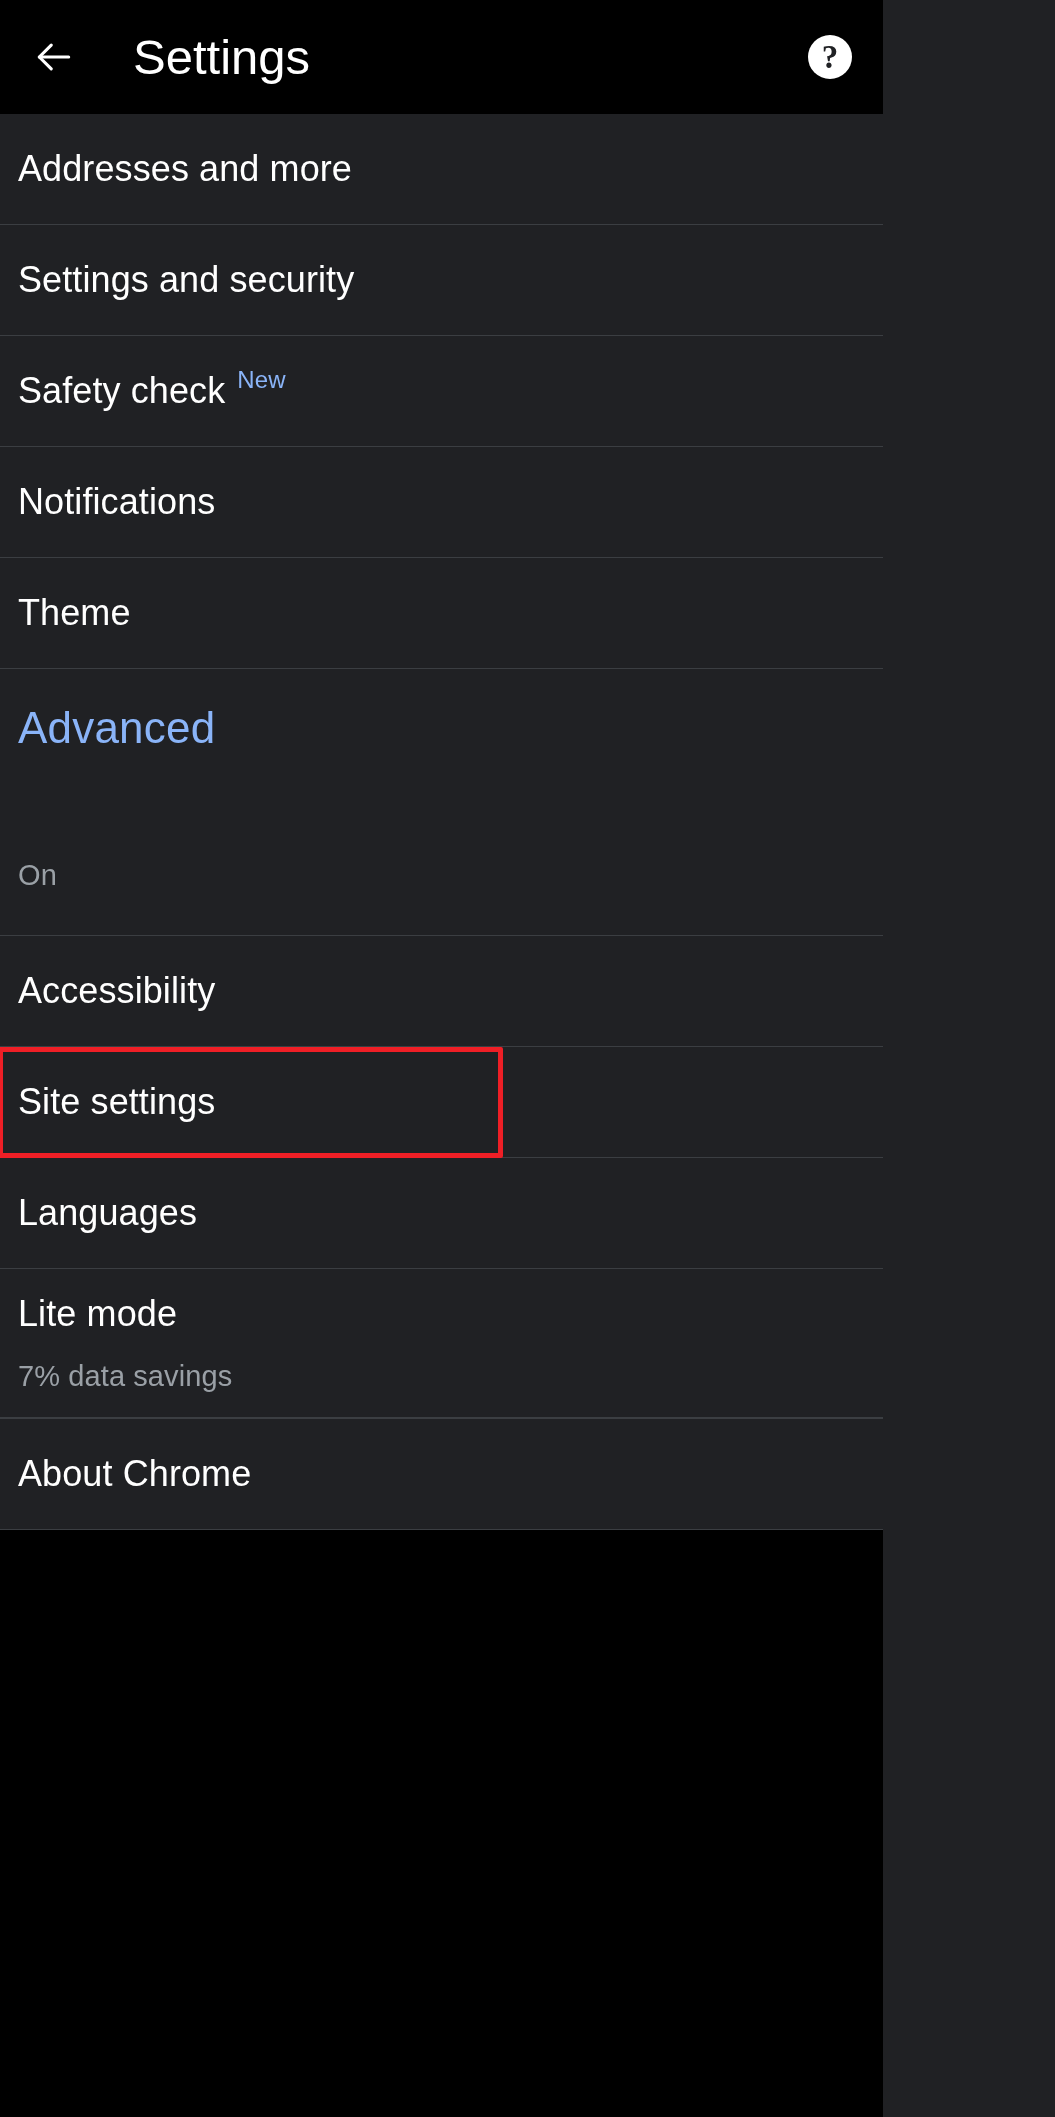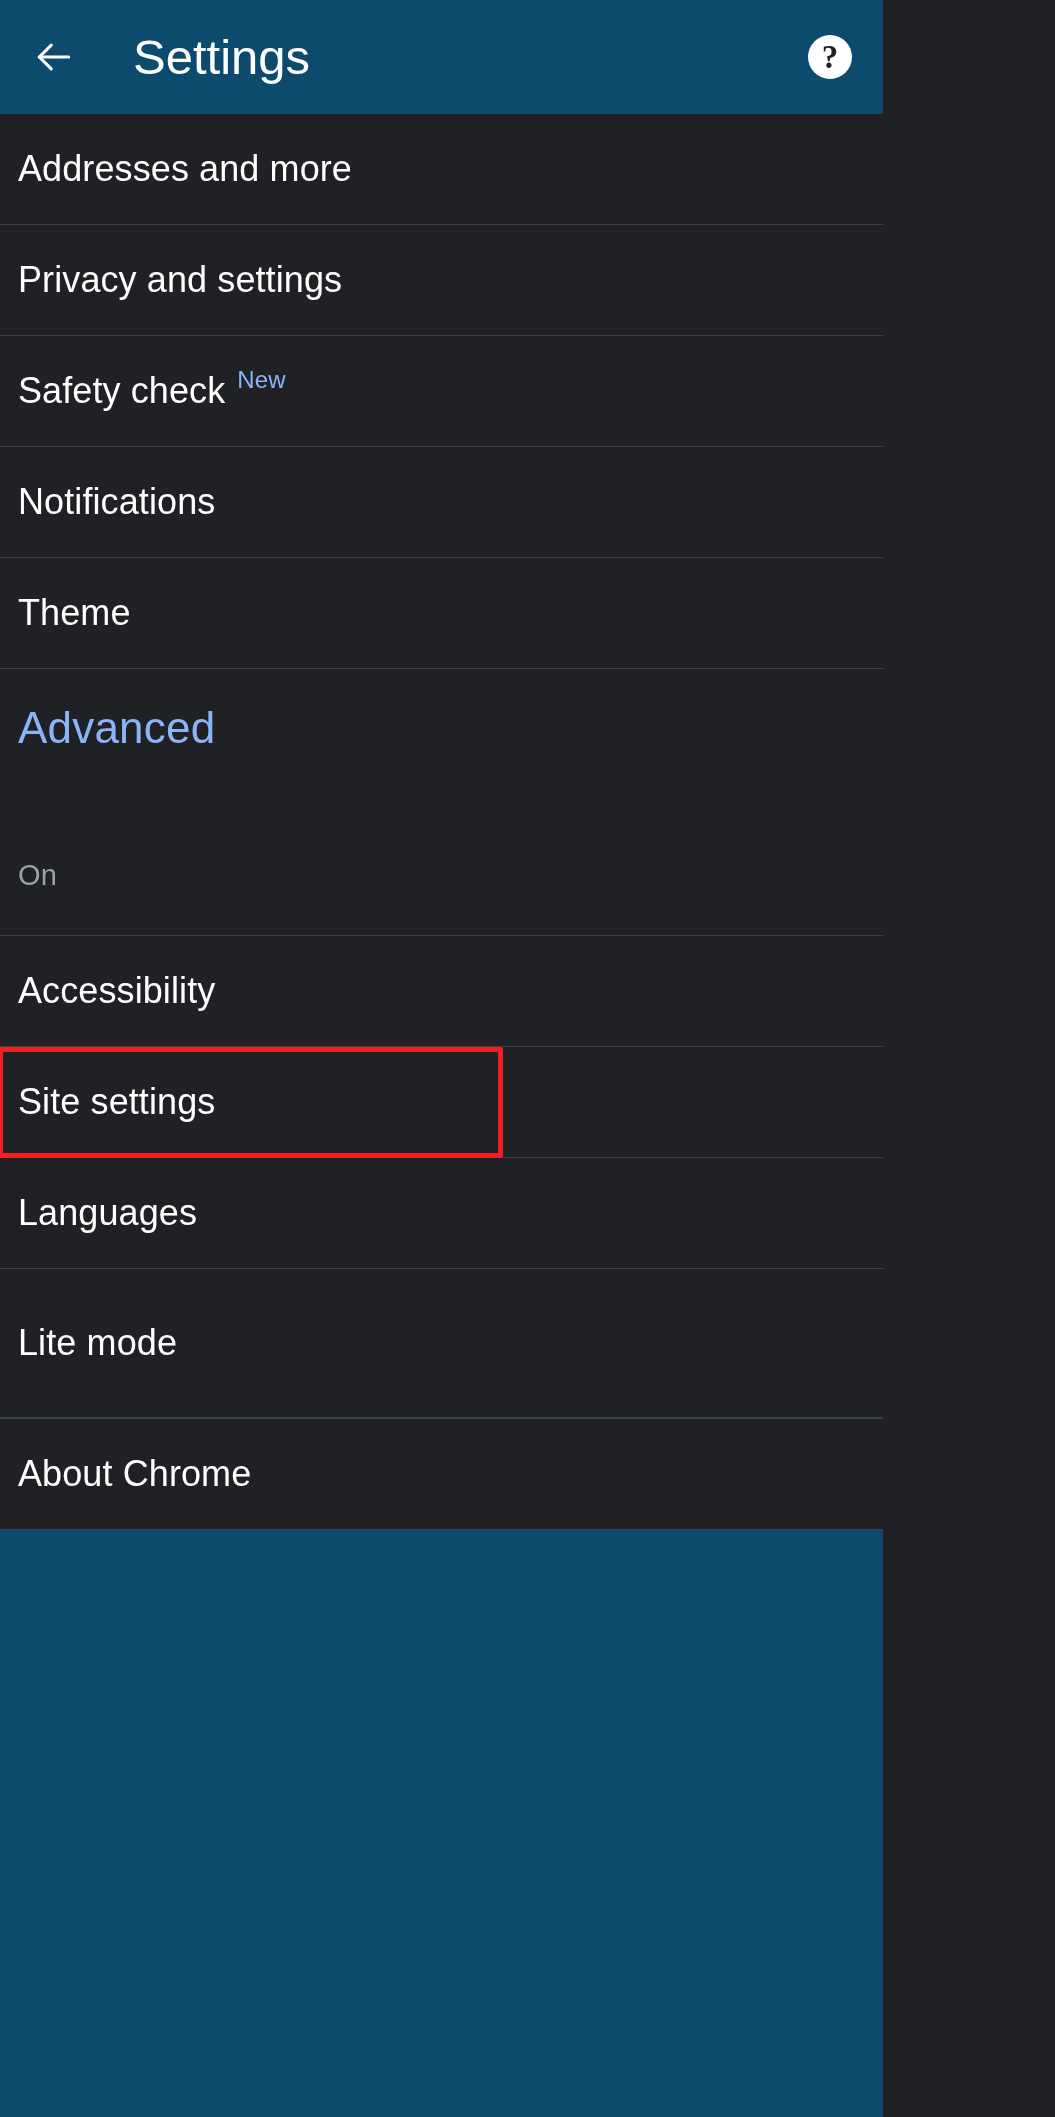--- a/index.html
+++ b/index.html
@@ -12,21 +12,21 @@
     height: 2117px;
     font-family: "Liberation Sans", sans-serif;
     -webkit-font-smoothing: antialiased;
     overflow: hidden;
     position: relative;
   }
 
   .screen {
     width: 883px;
     height: 2117px;
-    background: #0c4a6e;
+    background: #000000;
     position: relative;
     box-sizing: border-box;
   }
 
   
   .appbar {
     height: 114px;
     display: flex;
     align-items: center;
     padding: 0 26px 0 24px;
@@ -173,21 +173,21 @@
   </div>
 
   <div class="list">
 
     <div class="row single">
       <div class="row-title">Addresses and more</div>
     </div>
     <div class="divider"></div>
 
     <div class="row single">
-      <div class="row-title">Privacy and settings</div>
+      <div class="row-title">Settings and security</div>
     </div>
     <div class="divider"></div>
 
     <div class="row single">
       <div class="row-title">
         <span>Safety check</span>
         <span class="badge-new">New</span>
       </div>
     </div>
     <div class="divider"></div>
@@ -221,20 +221,21 @@
     </div>
     <div class="divider"></div>
 
     <div class="row single">
       <div class="row-title">Languages</div>
     </div>
     <div class="divider"></div>
 
     <div class="row double">
       <div class="row-title">Lite mode</div>
+      <div class="row-sub">7% data savings</div>
     </div>
     <div class="divider"></div>
 
     <div class="divider"></div>
 
     <div class="row single">
       <div class="row-title">About Chrome</div>
     </div>
     <div class="divider"></div>
 

